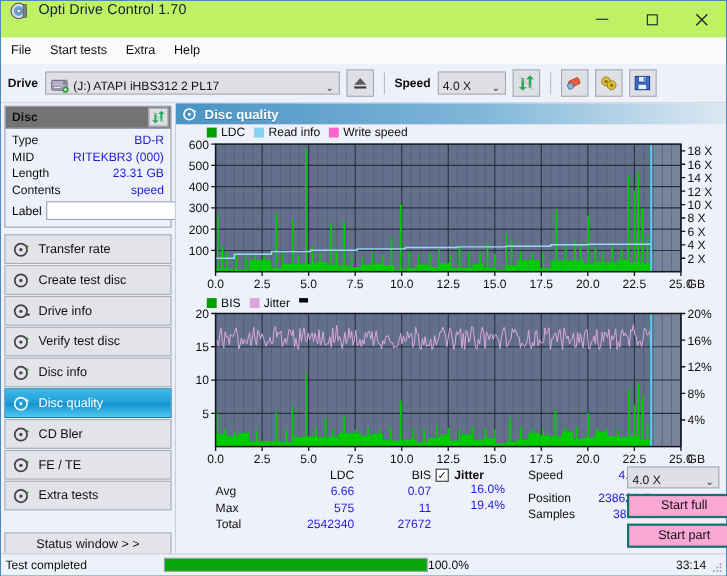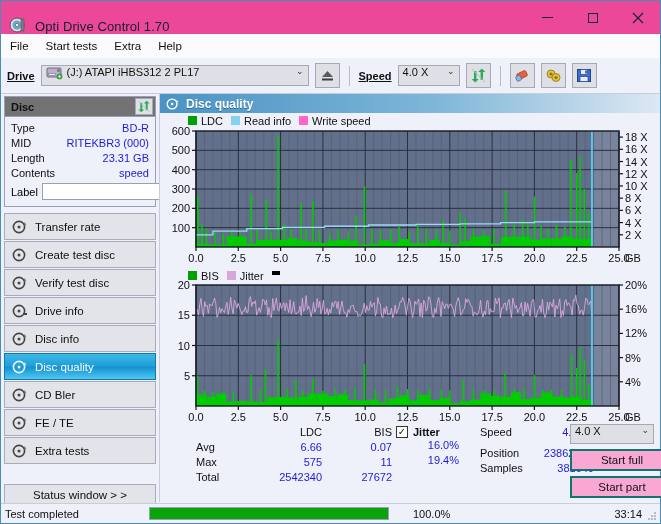--- a/index.html
+++ b/index.html
@@ -8,41 +8,41 @@
     width:661px; height:524px;
     font-family:"Liberation Sans", sans-serif;
     font-size:11px;
     background:#eef0fa;
     overflow:hidden;
   }
   #app { position:relative; width:661px; height:524px;
     border:1px solid #4a8cb5; background:#eef0fa; }
 
   
-  .titlebar { height:33px; background:#ec4899; display:flex; align-items:flex-end;
+  .titlebar { height:33px; background:#bef264; display:flex; align-items:flex-start;
     padding-left:8px; position:relative; }
   .title-icon { width:18px; height:18px; margin-right:8px; position:relative; }
   .title-text { font-size:13px; color:#15202b; font-weight:400; letter-spacing:.1px; }
   .wincontrols { position:absolute; right:0; top:0; height:33px; display:flex; }
   .wc { width:45px; height:33px; display:flex; align-items:center; justify-content:center;
     color:#1b2a36; font-size:13px; }
   .wc .min { width:11px; height:1px; background:#17232e; display:block; }
   .wc .max { width:10px; height:10px; border:1.4px solid #17232e; display:block; }
 
   
   .menubar { height:24px; background:#fbfbfd; display:flex; align-items:center;
     padding-left:9px; border-bottom:1px solid #fbfbfd; }
   .menubar span { font-size:11.5px; color:#101010; margin-right:17px; }
 
   
   .toolbar { height:36px; background:#eef0fa; display:flex; align-items:center;
     padding:0 6px; gap:6px; border-bottom:1px solid #c8cddc; }
-  .lbl-bold { font-weight:bold; font-size:11px; color:#101010;text-decoration:underline; }
+  .lbl-bold { font-weight:bold; font-size:11px; color:#101010; }
   .combo { height:21px; background:#dfe0e6; border:1px solid #a6a9b4;
-    display:flex; align-items:flex-start; padding:0 4px; font-size:11px; color:#101010;
+    display:flex; align-items:flex-end; padding:0 4px; font-size:11px; color:#101010;
     position:relative; }
   .combo .caret { margin-left:auto; font-size:9px; color:#333; padding-left:6px; }
   #drive-combo { width:268px; }
   #speed-combo { width:62px; }
   .tbtn { width:25px; height:25px; background:#dfe0e6; border:1px solid #a6a9b4;
     display:flex; align-items:center; justify-content:center; }
   .tsep { width:1px; height:20px; background:#b9bcc8; margin:0 3px; }
   .drive-ico { width:17px; height:14px; margin-right:4px; position:relative; }
 
   
@@ -117,21 +117,21 @@
   .rstack { position:absolute; right:6px; top:2px; width:84px; }
   .rstack .combo { width:84px; height:20px; }
 
   
   .statusbar { position:absolute; left:0; bottom:0; width:659px; height:20px;
     background:#eef0fa; border-top:1px solid #c8cddc; display:flex; align-items:center;
     font-size:11px; color:#101010; }
   .sb-text { width:148px; padding-left:4px; }
   .sb-prog { width:240px; height:13px; border:1px solid #9aa0b4; background:#fff; position:relative; }
   .sb-prog i { display:block; height:100%; background:#09a409; }
-  .sb-pct { width:90px; padding-left:24px; }
+  .sb-pct { width:90px; padding-left:0; }
   .sb-time { flex:1; text-align:right; padding-right:18px; }
   .grip { position:absolute; right:3px; bottom:3px; width:9px; height:9px; }
 </style>
 </head>
 <body>
 
 <div id="app">
 
   <div class="titlebar">
     <span class="title-icon">
@@ -288,34 +288,34 @@
                 <circle cx="7" cy="8" r="1.5" fill="#444"></circle>
               </svg>
           </span>
           <span>Create test disc</span>
         </div>
         <div class="navbtn">
           <span class="nicon">
             <svg width="16" height="16" viewBox="0 0 16 16">
                 <circle cx="7" cy="8" r="5.6" fill="none" stroke="#444" stroke-width="1.6"></circle>
                 <circle cx="7" cy="8" r="1.5" fill="#444"></circle>
-                <path d="M12,3 l2.5,2.5 l-2,0.4 z" fill="#3a8f3a"></path>
+                <rect x="11" y="10" width="4" height="2" fill="#444"></rect>
               </svg>
           </span>
-          <span>Verify test disc</span>
+          <span>Drive info</span>
         </div>
         <div class="navbtn">
           <span class="nicon">
             <svg width="16" height="16" viewBox="0 0 16 16">
                 <circle cx="7" cy="8" r="5.6" fill="none" stroke="#444" stroke-width="1.6"></circle>
                 <circle cx="7" cy="8" r="1.5" fill="#444"></circle>
-                <rect x="11" y="10" width="4" height="2" fill="#444"></rect>
+                <path d="M12,3 l2.5,2.5 l-2,0.4 z" fill="#3a8f3a"></path>
               </svg>
           </span>
-          <span>Drive info</span>
+          <span>Verify test disc</span>
         </div>
         <div class="navbtn">
           <span class="nicon">
             <svg width="16" height="16" viewBox="0 0 16 16">
                 <circle cx="7" cy="8" r="5.6" fill="none" stroke="#444" stroke-width="1.6"></circle>
                 <circle cx="7" cy="8" r="1.5" fill="#444"></circle>
                 <path d="M12,3 l2.5,2.5 l-2,0.4 z" fill="#3a8f3a"></path>
               </svg>
           </span>
           <span>Disc info</span>

